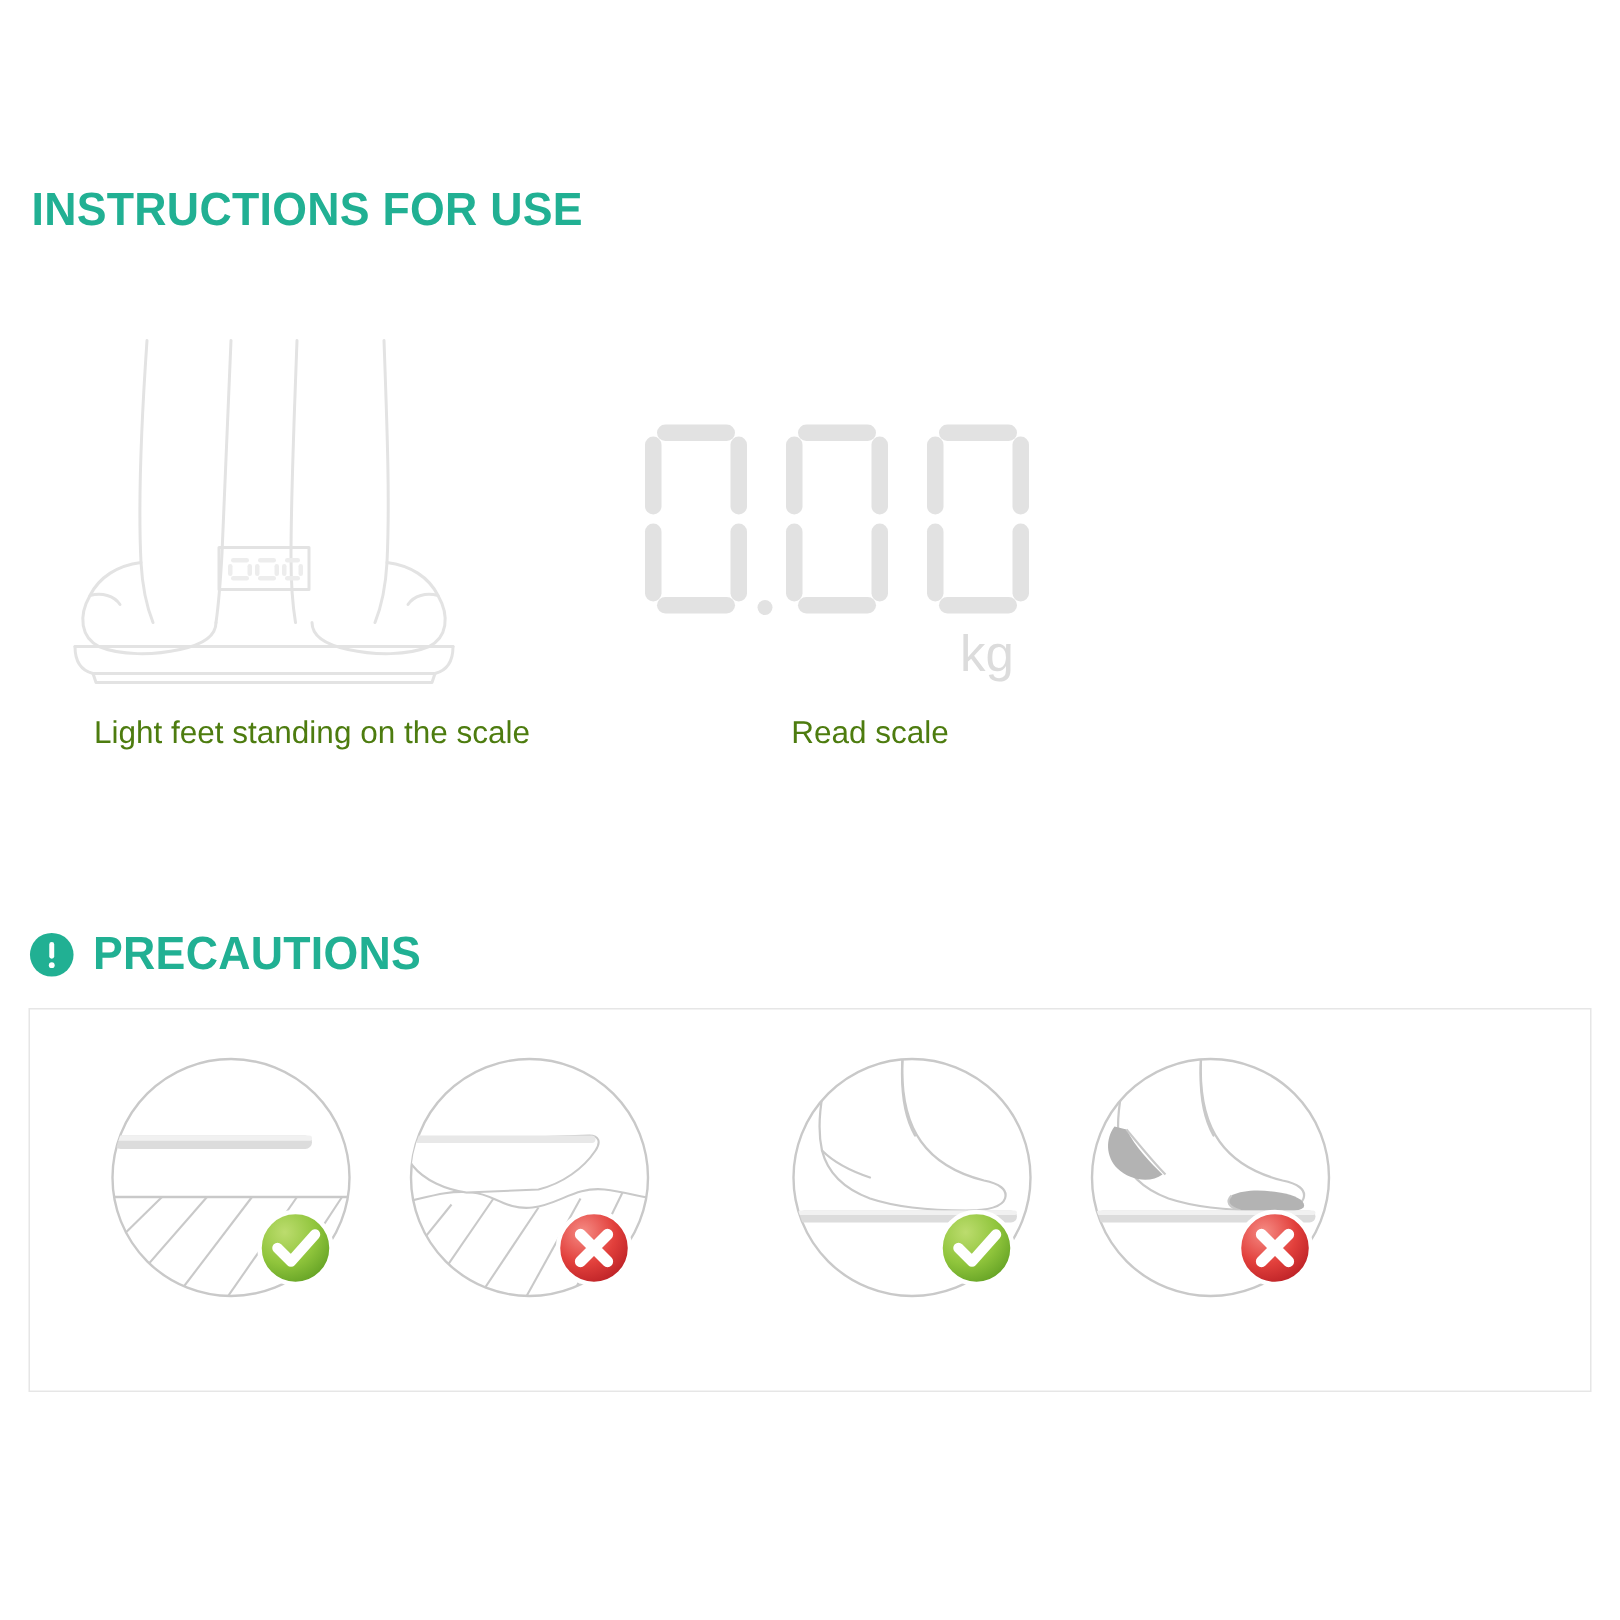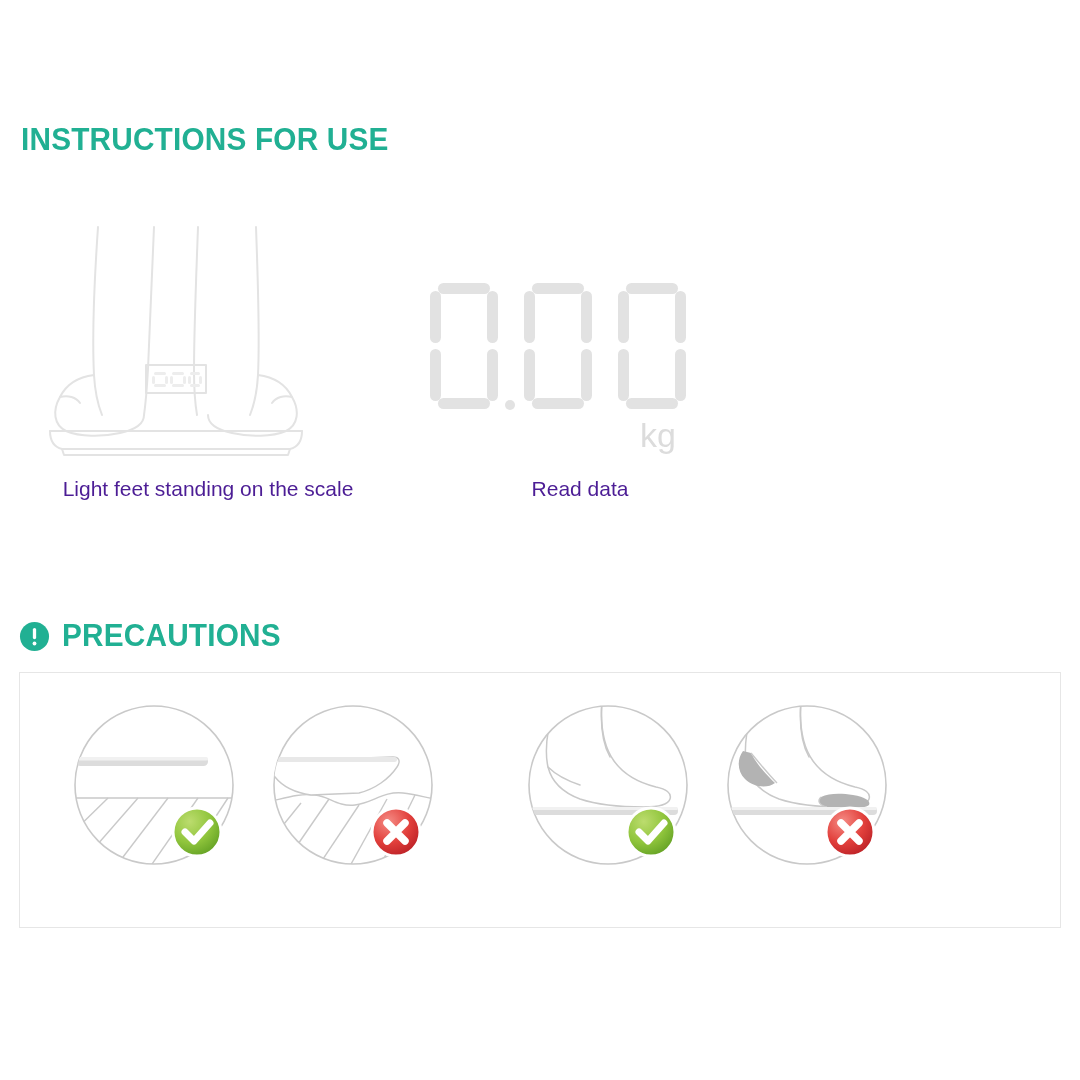--- a/index.html
+++ b/index.html
@@ -53,21 +53,21 @@
     width: 360px;
     height: 245px;
   }
   .step-caption {
     position: absolute;
     top: 252px;
     left: 0;
     width: 360px;
     text-align: center;
     font-size: 21px;
-    color: #4c1d95;
+    color: #4d7c0f;
     white-space: nowrap;
   }
 
   
   #precautions-header {
     position: absolute;
     left: 19px;
     top: 615px;
     height: 42px;
     display: flex;
@@ -195,21 +195,21 @@
           <rect x="226" y="58" width="52" height="11" rx="5.5"></rect>
           <rect x="218" y="66" width="11" height="52" rx="5.5"></rect>
           <rect x="275" y="66" width="11" height="52" rx="5.5"></rect>
           <rect x="218" y="124" width="11" height="52" rx="5.5"></rect>
           <rect x="275" y="124" width="11" height="52" rx="5.5"></rect>
           <rect x="226" y="173" width="52" height="11" rx="5.5"></rect>
         </g>
         <text x="258" y="222" font-family="Liberation Sans, sans-serif" font-size="34" fill="#dcdcdc" text-anchor="middle">kg</text>
       </svg>
     </div>
-    <div class="step-caption">Read data</div>
+    <div class="step-caption">Read scale</div>
   </div>
 </div>
 
 <div id="precautions-header">
   <span class="warn-icon">
     <svg viewBox="0 0 32 32" width="31" height="31" aria-hidden="true">
       <circle cx="16" cy="16" r="15" fill="#21b093"></circle>
       <rect x="14.3" y="7.2" width="3.4" height="11.6" rx="1.7" fill="#ffffff"></rect>
       <circle cx="16" cy="23.2" r="2" fill="#ffffff"></circle>
     </svg>

